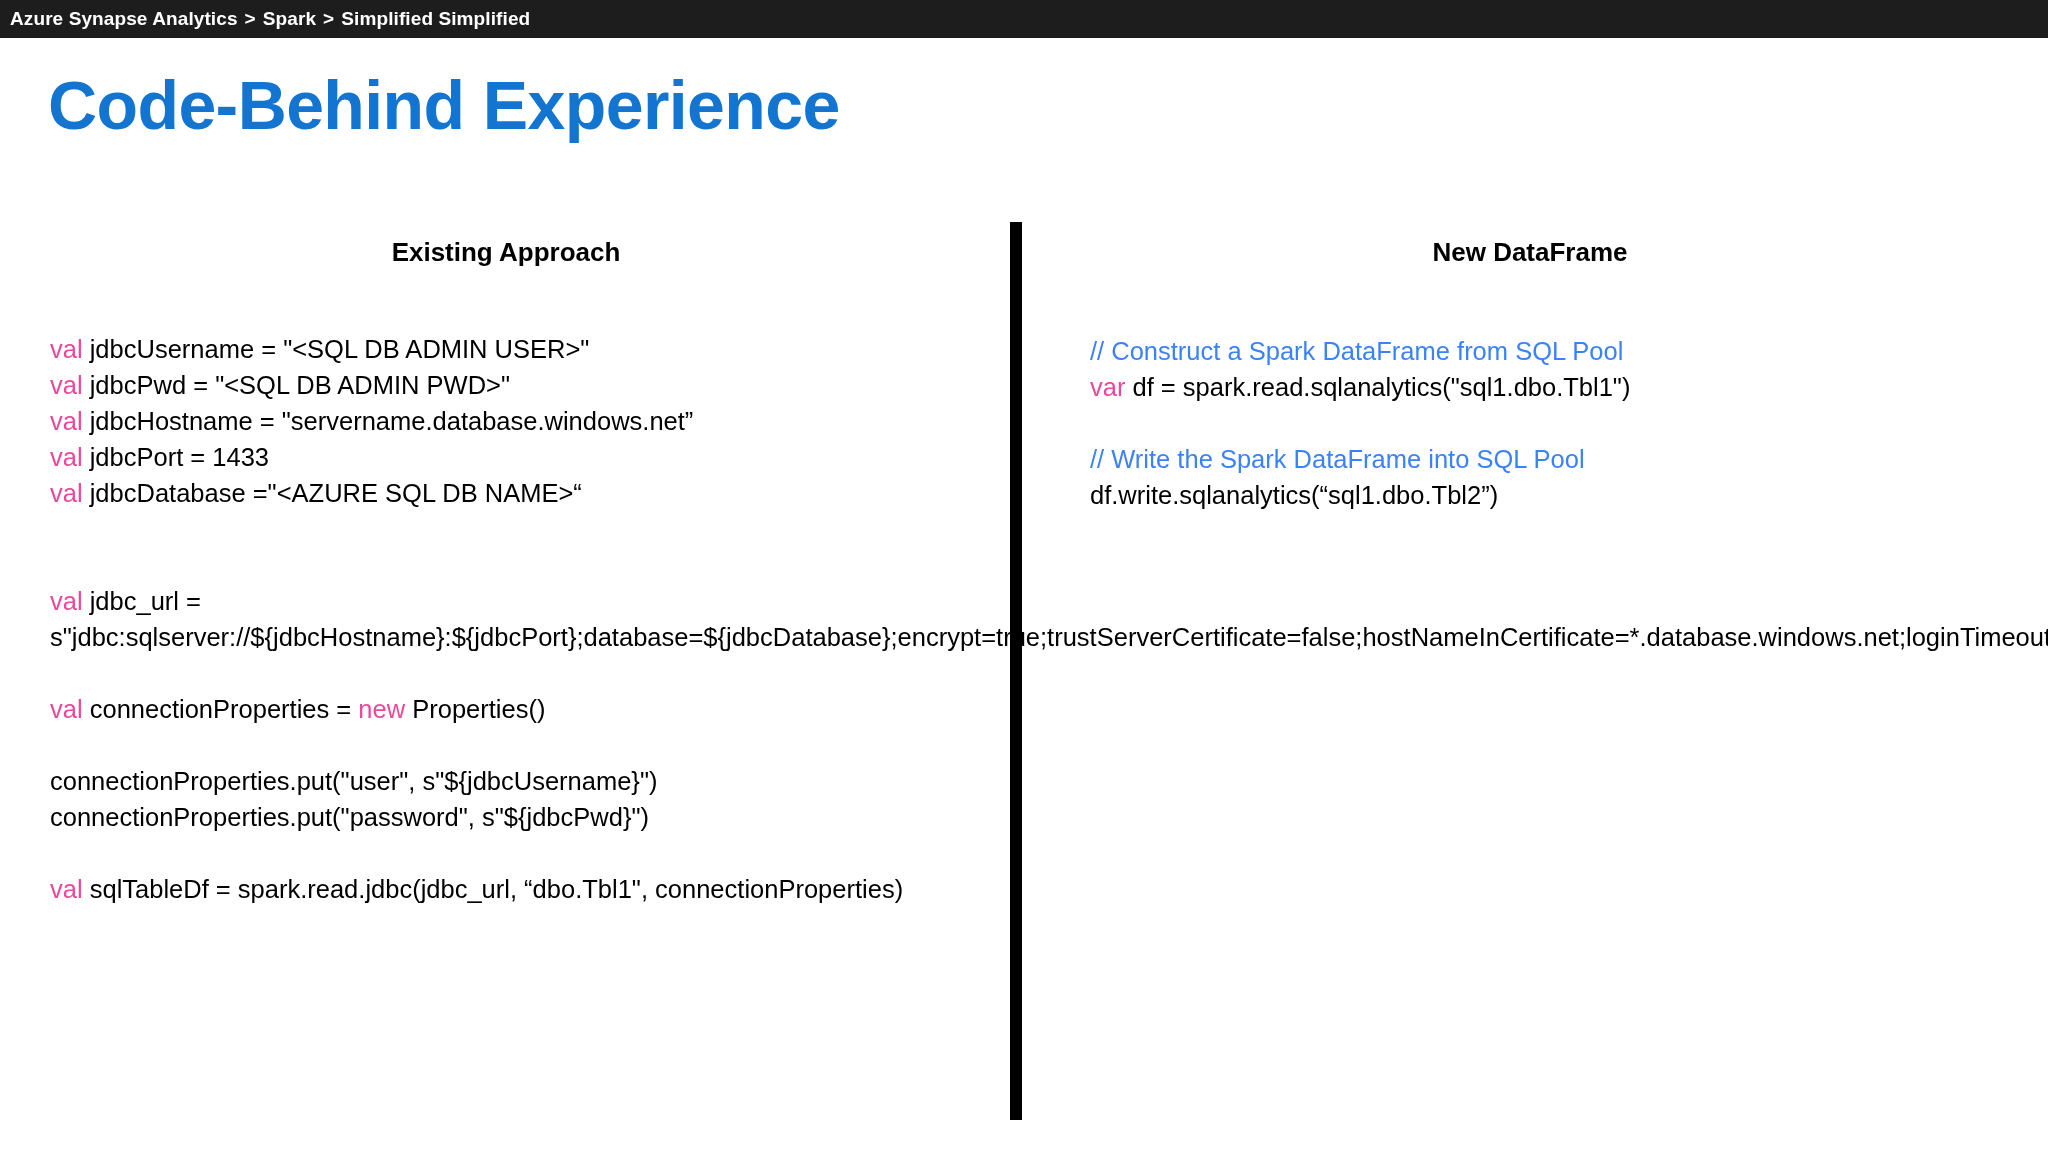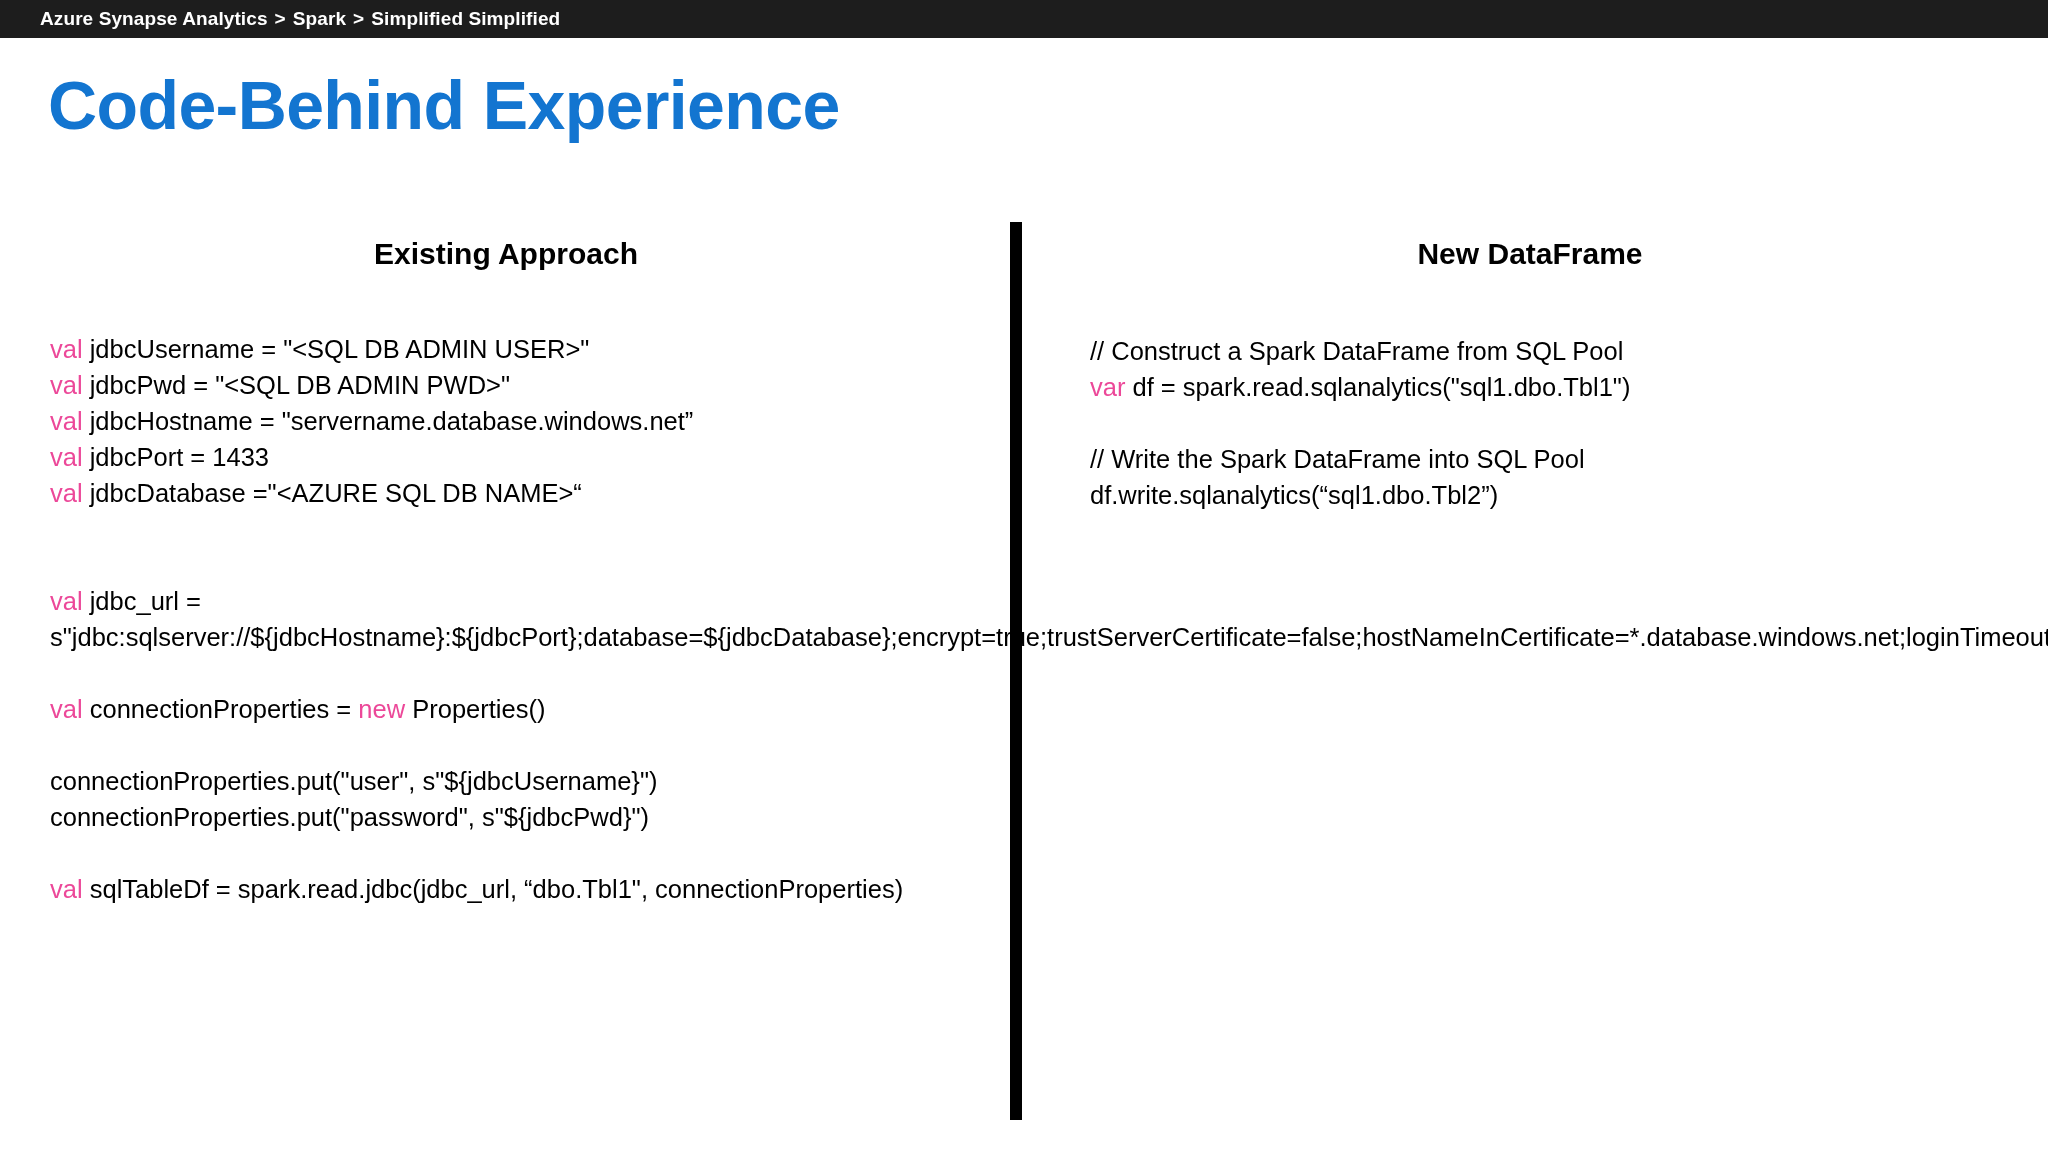--- a/index.html
+++ b/index.html
@@ -19,21 +19,21 @@
   
   .topbar {
     position: absolute;
     left: 0; top: 0;
     width: 2048px;
     height: 38px;
     background: #1d1d1d;
     display: flex;
     align-items: center;
     box-sizing: border-box;
-    padding-left: 40px;
+    padding-left: 10px;
   }
   .breadcrumb {
     color: #ffffff;
     font-size: 19px;
     font-weight: 600;
     letter-spacing: 0.1px;
     white-space: nowrap;
     display: flex;
     align-items: center;
   }
@@ -53,21 +53,21 @@
     font-weight: bold;
     color: #1375d0;
     letter-spacing: -0.6px;
     line-height: 1.1;
     white-space: nowrap;
   }
 
   
   .col-heading {
     position: absolute;
-    font-size: 30px;
+    font-size: 26px;
     font-weight: bold;
     color: #000000;
     text-align: center;
     white-space: nowrap;
   }
   #heading-existing {
     left: 0;
     top: 237px;
     width: 1012px;
   }
@@ -109,21 +109,21 @@
   .code-line {
     min-height: 36px;
   }
   .code-line.blank {
     height: 36px;
   }
   .kw {
     color: #ec4899;
   }
   .cmt {
-    color: #000000;
+    color: #3b82f6;
   }
 </style>
 </head>
 <body>
 
 <div class="topbar">
   <div class="breadcrumb">
     <span class="crumb">Azure Synapse Analytics</span>
     <span class="crumb-sep">&gt;</span>
     <span class="crumb">Spark</span>

